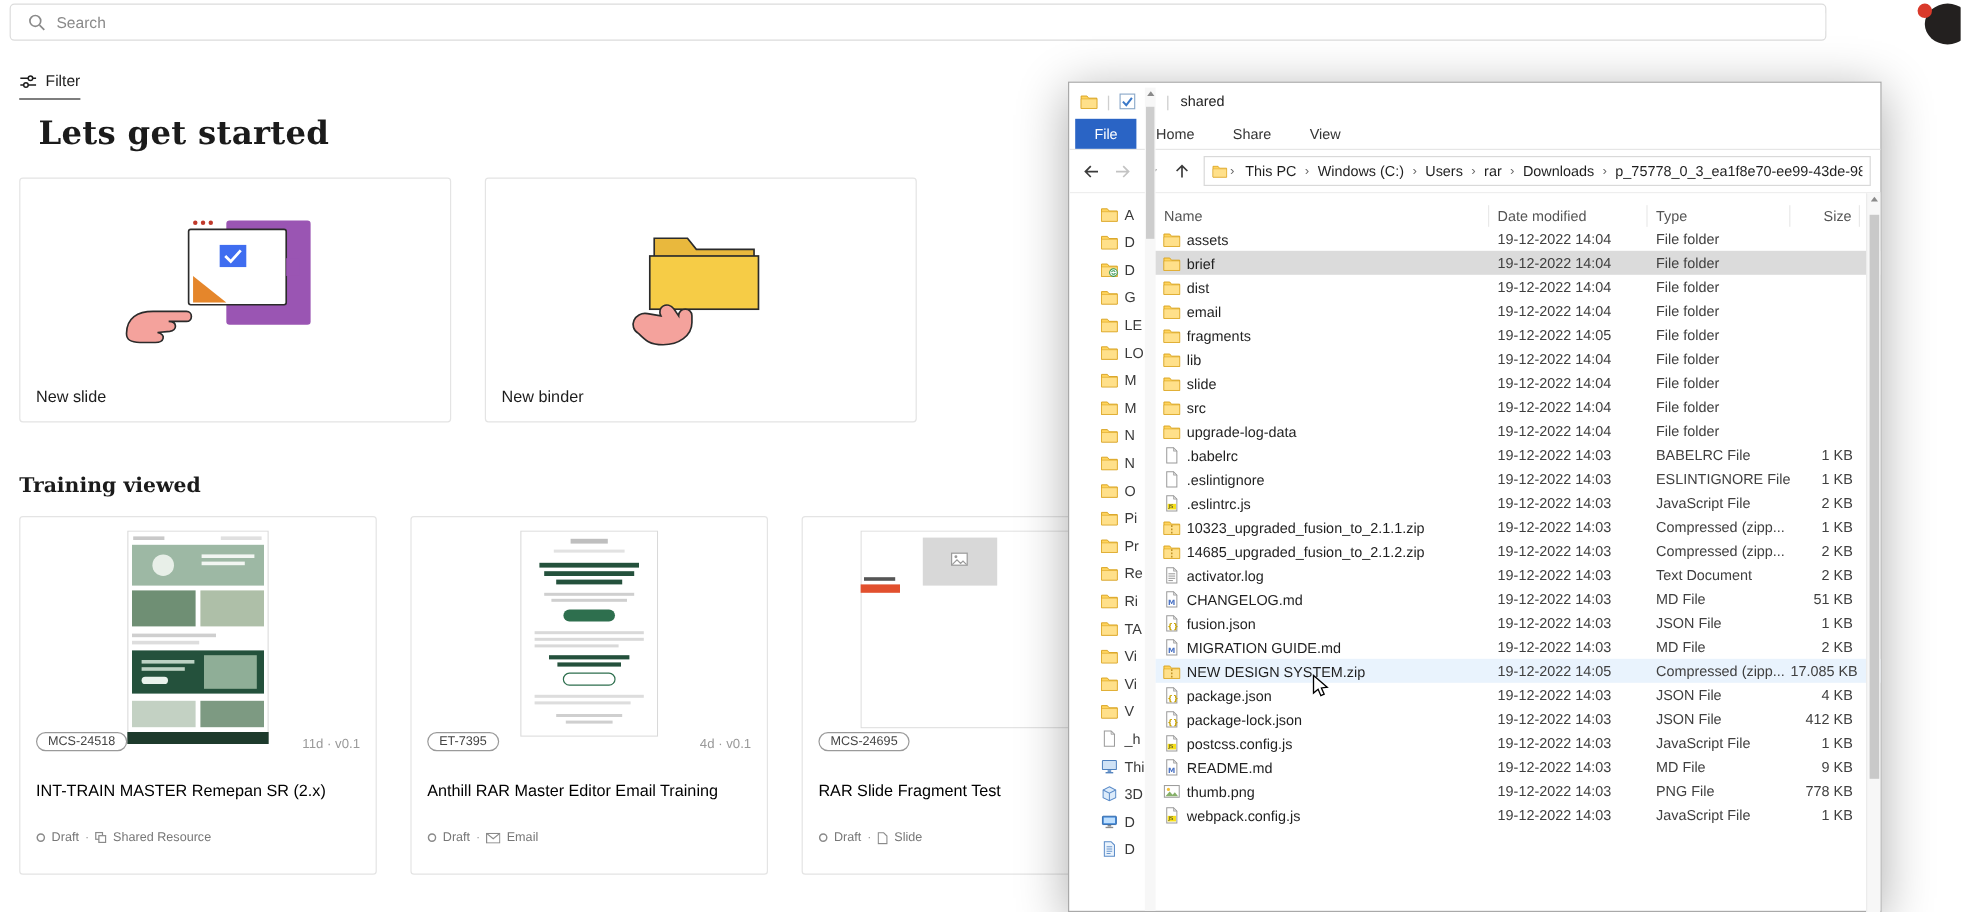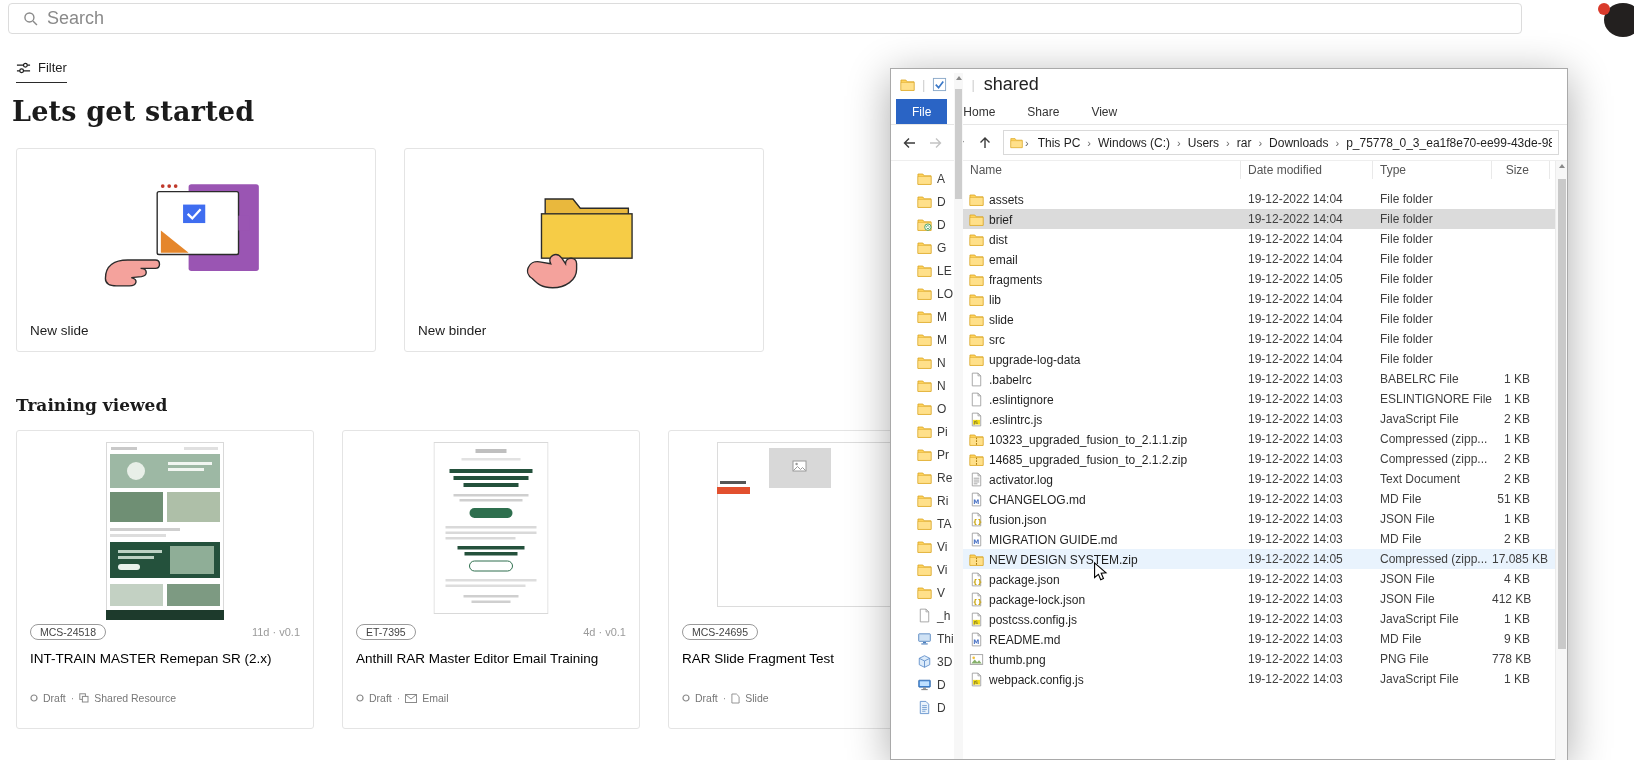--- a/index.html
+++ b/index.html
@@ -4,82 +4,82 @@
 <style>
   *{margin:0;padding:0;box-sizing:border-box}
   html,body{width:1634px;height:760px;overflow:hidden;background:#fff;
     font-family:"Liberation Sans",sans-serif;color:#1d1d1d}
   .stage{position:relative;width:1634px;height:760px;background:#fff}
 
   
   .searchbar{position:absolute;left:8px;top:3px;width:1514px;height:31px;
     border:1px solid #dcdcdc;border-radius:4px;display:flex;align-items:center;
     padding-left:14px;gap:9px;background:#fff}
-  .searchbar input{border:none;outline:none;font-size:18px;flex:1;color:#444;
+  .searchbar input{border:none;outline:none;font-size:13px;flex:1;color:#444;
     font-family:"Liberation Sans",sans-serif}
   .searchbar input::placeholder{color:#8a8a8a}
   .app-logo{position:absolute;right:0;top:0;width:44px;height:42px;overflow:hidden}
   .app-logo .blob{position:absolute;left:14px;top:3px;width:38px;height:34px;border-radius:50%;background:#23201f}
   .app-logo .dot{position:absolute;left:8px;top:3px;width:12px;height:12px;border-radius:50%;background:#d93a2b}
 
   .filter-btn{position:absolute;left:16px;top:60px;display:flex;align-items:center;gap:7px;
     font-size:13px;color:#1d1d1d;padding-bottom:7px;border-bottom:1px solid #2a2a2a;cursor:pointer}
 
   .h-serif{font-family:"DejaVu Serif",serif;color:#1b1b1b}
-  .title-lg{position:absolute;left:12px;top:96px;font-size:27px;font-weight:bold;letter-spacing:.2px}
+  .title-lg{position:absolute;left:32px;top:96px;font-size:27px;font-weight:bold;letter-spacing:.2px}
   .title-md{position:absolute;left:16px;top:395px;font-size:17px;font-weight:bold}
 
   .cardrow{position:absolute;left:16px;display:flex;gap:28px}
   .row-new{top:148px}
   .row-recent{top:430px}
   .ncard{width:360px;height:204px;border:1px solid #e4e4e4;border-radius:3px;position:relative;background:#fff}
   .ncard .illus{position:absolute;left:50%;top:44%;transform:translate(-50%,-50%)}
   .ncard .nlabel{position:absolute;left:13px;bottom:13px;font-size:13.5px;color:#1d1d1d}
 
   .rcard{width:298px;height:299px;border:1px solid #e4e4e4;border-radius:3px;position:relative;background:#fff}
   .rcard .thumb{position:absolute;left:50%;transform:translateX(-50%);top:11px}
-  .rcard .badgerow{position:absolute;left:13px;right:13px;top:193px;display:flex;
-    justify-content:space-between;align-items:center}
+  .rcard .badgerow{position:absolute;left:13px;right:13px;top:179px;display:flex;
+    justify-content:space-between;align-items:flex-end}
   .badge{border:1px solid #9a9a9a;border-radius:9px;padding:1px 9px;font-size:10.5px;color:#444;white-space:nowrap}
   .meta{font-size:11px;color:#9a9a9a;white-space:nowrap}
   .rcard .rtitle{position:absolute;left:13px;right:13px;top:219px;font-size:13.5px;line-height:1.3;color:#000000}
   .rcard .statusrow{position:absolute;left:13px;top:261px;display:flex;align-items:center;gap:5px;
     font-size:10.5px;color:#777}
   .statusrow .sep{color:#999}
 
   
   .explorer{position:absolute;left:890px;top:68px;width:678px;height:692px;background:#fff;
     border:1px solid #a9a9a9;box-shadow:0 8px 40px rgba(0,0,0,.33);z-index:10;font-size:12px}
   .titlebar{height:30px;display:flex;align-items:center;padding-left:9px;gap:7px}
   .titlebar .sep{color:#cfcfcf;font-size:13px}
-  .wtitle{color:#222;font-size:18px;margin-left:2px}
+  .wtitle{color:#222;font-size:12px;margin-left:2px}
   .tabsrow{height:26px;display:flex;align-items:stretch;border-bottom:1px solid #e6e6e6}
   .rtab{padding:5px 16px;font-size:12px;color:#333;display:flex;align-items:center;cursor:pointer}
   .rtab.active{background:#2a64c5;color:#fff;margin-left:5px}
   .addrrow{height:36px;display:flex;align-items:center;gap:3px;padding:0 8px 0 8px;border-bottom:1px solid #eee}
   .navbtn{width:22px;height:22px;display:flex;align-items:center;justify-content:center;cursor:pointer}
   .addrbox{flex:1;height:25px;border:1px solid #d9d9d9;background:#fff;display:flex;align-items:center;
     padding:0 6px;gap:2px;overflow:hidden;white-space:nowrap;margin-left:4px}
   .crumb{padding:0 7px;font-size:12px;color:#1f1f1f;cursor:pointer}
   .crumb-sep{color:#666;font-size:11px}
   .mainarea{display:flex;height:600px}
   .navpane{width:72px;position:relative;padding-top:6px;overflow:hidden;flex:none}
   .navitem{height:23px;display:flex;align-items:center;gap:5px;padding-left:26px;color:#3a3a3a;
     white-space:nowrap;overflow:hidden;font-size:12px;cursor:pointer}
   .navscroll{position:absolute;right:0;top:4px;bottom:0;width:9px;background:#f7f7f7}
   .navscroll .thumbbar{position:absolute;left:1px;right:1px;top:16px;height:110px;background:#cdcdcd}
   .arrowglyph{display:block;margin:3px auto 0;width:0;height:0;border-left:3.5px solid transparent;
     border-right:3.5px solid transparent;border-bottom:4.5px solid #8a8a8a}
   .filearea{flex:1;position:relative}
-  .headers{height:28px;display:flex;align-items:flex-start;color:#555}
+  .headers{height:28px;display:flex;align-items:flex-end;color:#555}
   .hcell{border-right:1px solid #e9e9e9;height:18px;display:flex;align-items:center;padding-left:7px;cursor:pointer}
   .col-name{width:278px}
   .col-date{width:132px}
   .col-type{width:119px}
-  .col-size{width:58px;justify-content:flex-end;text-align:right;padding-right:20px}
+  .col-size{width:58px;justify-content:flex-end;text-align:right;padding-right:6px}
   .frow{height:20px;display:flex;align-items:center;color:#1f1f1f;cursor:default}
   .frow.selected{background:#dbdbdb}
   .frow.hover{background:#e9f3fd}
   .cell{overflow:hidden;white-space:nowrap}
   .cell.col-name{display:flex;align-items:flex-end;gap:5px;padding-left:6px}
   .cell.col-date,.cell.col-type{color:#3f3f3f;padding-left:7px}
   .cell.col-size{color:#3f3f3f}
   .icn{width:15px;height:15px;display:inline-flex;flex:none}
   .icn svg{width:100%;height:100%}
   .listscroll{position:absolute;right:-12px;top:0;bottom:-92px;width:12px;background:#f7f7f7;border-left:1px solid #ececec}

